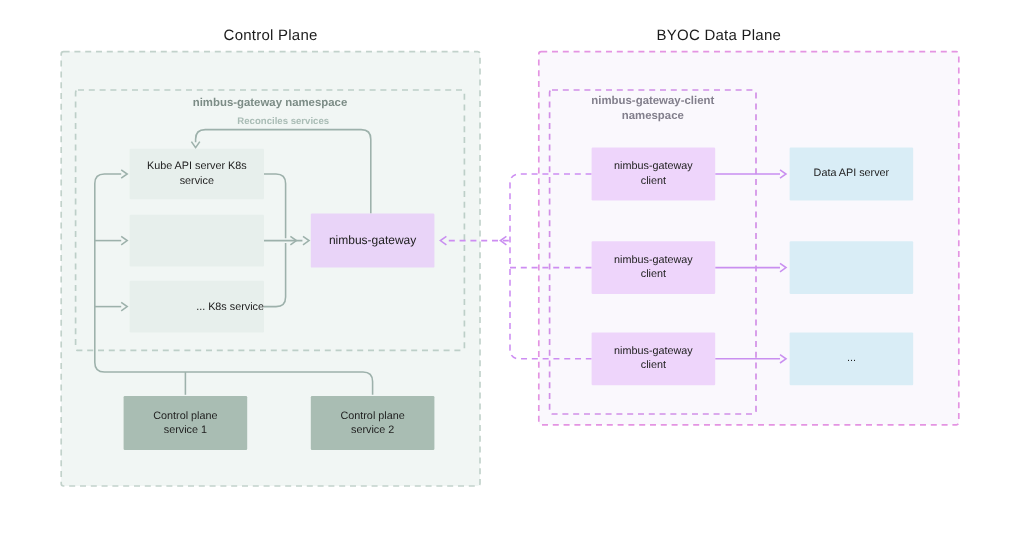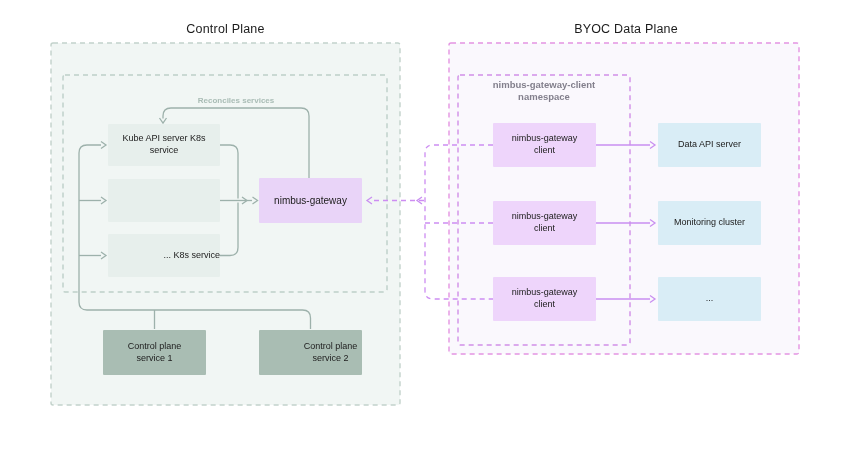--- a/index.html
+++ b/index.html
@@ -101,51 +101,49 @@
     <rect class="node-sage" x="259" y="330" width="103" height="45" rx="1"></rect>
     <rect class="node-client" x="493" y="123" width="103" height="44" rx="1"></rect>
     <rect class="node-client" x="493" y="201" width="103" height="44" rx="1"></rect>
     <rect class="node-client" x="493" y="277" width="103" height="44" rx="1"></rect>
     <rect class="node-blue" x="658" y="123" width="103" height="44" rx="1"></rect>
     <rect class="node-blue" x="658" y="201" width="103" height="44" rx="1"></rect>
     <rect class="node-blue" x="658" y="277" width="103" height="44" rx="1"></rect>
   </svg>
 
   <div class="plane-title" style="left:51px;top:22px;width:349px;">Control Plane</div>
-  <div class="plane-title" style="left:451px;top:22px;width:350px;">BYOC Data Plane</div>
+  <div class="plane-title" style="left:424px;top:22px;width:350px;">BYOC Data Plane</div>
+  <div class="ns-label" style="left:63px;top:80px;width:324px;">nimbus-gateway namespace</div>
   <div class="annotation" style="left:186px;top:96px;width:100px;">Reconciles services</div>
   <div class="ns-label purple" style="left:486px;top:79px;width:116px;">nimbus-gateway-client namespace</div>
 
   <div class="lbl pad5" style="left:108px;top:124px;width:112px;height:42px;justify-content:center;">
       <span class="w">Kube API server K8s service</span>
     </div>
   <div class="lbl pad5" style="left:108px;top:234px;width:112px;height:43px;justify-content:flex-end;">
       <span class="w">... K8s service</span>
     </div>
   <div class="lbl" style="left:259px;top:178px;width:103px;height:45px;font-size:10px;">
       <span class="w">nimbus-gateway</span>
     </div>
   <div class="lbl pad12" style="left:103px;top:330px;width:103px;height:45px;text-align:center;">
       <span class="w">Control plane service 1</span>
     </div>
-  <div class="lbl pad12" style="left:259px;top:330px;width:103px;height:45px;padding-left:20px;">
+  <div class="lbl pad12" style="left:259px;top:330px;width:103px;height:45px;">
       <span class="w">Control plane service 2</span>
     </div>
   <div class="lbl pad12" style="left:493px;top:123px;width:103px;height:44px;">
       <span class="w">nimbus-gateway client</span>
     </div>
   <div class="lbl pad12" style="left:493px;top:201px;width:103px;height:44px;">
       <span class="w">nimbus-gateway client</span>
     </div>
   <div class="lbl pad12" style="left:493px;top:277px;width:103px;height:44px;">
       <span class="w">nimbus-gateway client</span>
     </div>
   <div class="lbl pad12" style="left:658px;top:123px;width:103px;height:44px;">
       <span class="w">Data API server</span>
     </div>
-  <div class="lbl pad12" style="left:658px;top:201px;width:103px;height:44px;">
-      <span class="w">Monitoring cluster</span>
-    </div>
   <div class="lbl pad12" style="left:658px;top:277px;width:103px;height:44px;">
       <span class="w">...</span>
     </div>
 
 </div>
 
 </body></html>

